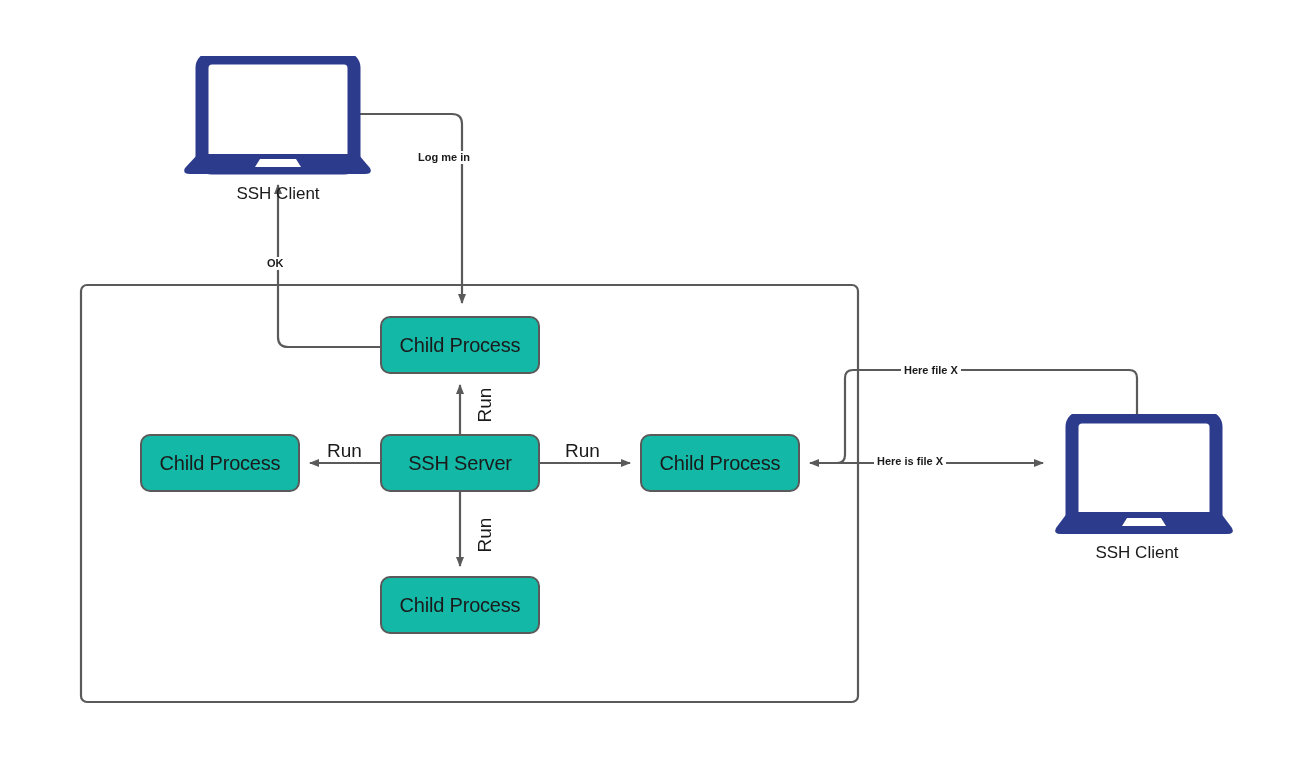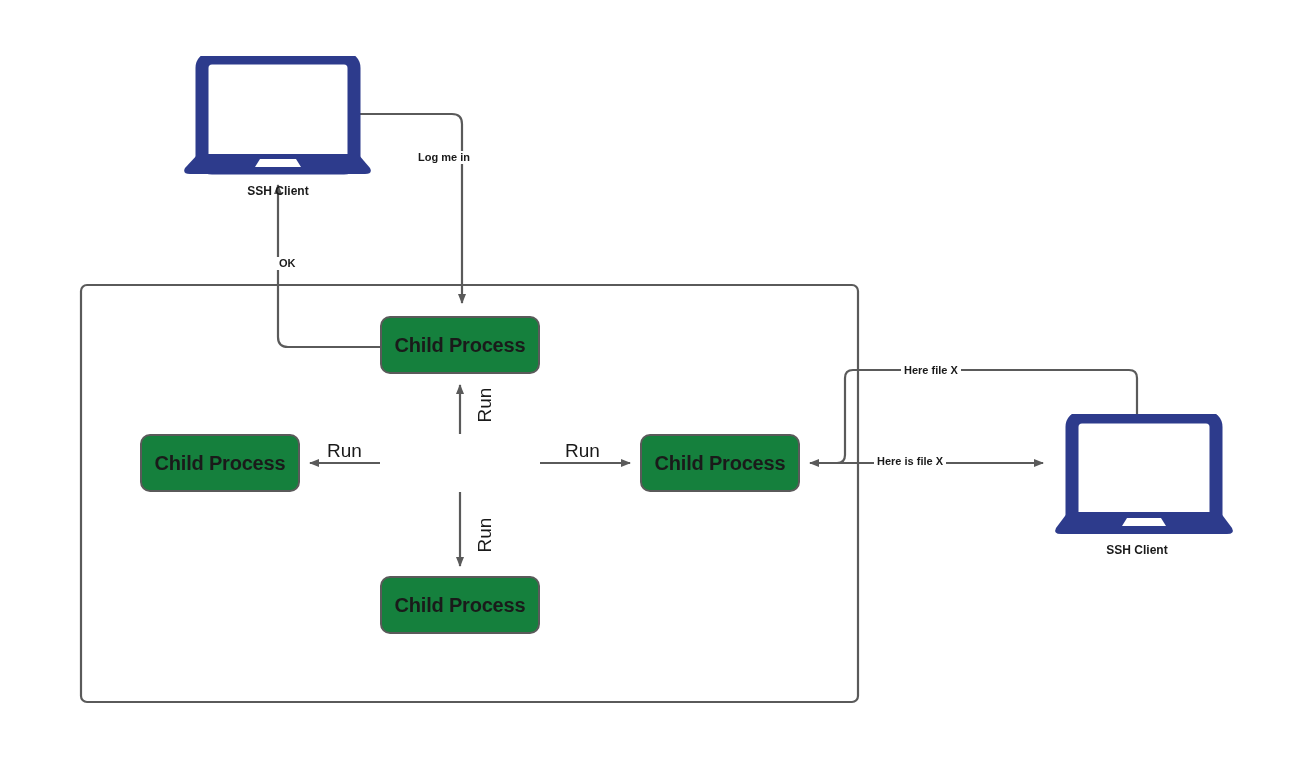--- a/index.html
+++ b/index.html
@@ -23,26 +23,26 @@
     left: 0;
     top: 0;
     width: 1312px;
     height: 759px;
   }
   .node-box {
     position: absolute;
     box-sizing: border-box;
     border: 2px solid #5A5A5A;
     border-radius: 10px;
-    background: #15803d;
+    background: #14b8a6;
     display: flex;
     align-items: center;
     justify-content: center;
     font-family: "Liberation Sans", sans-serif;
-    font-weight: bold;
+    font-weight: normal;
     font-size: 20px;
     color: #1a1a1a;
     letter-spacing: -0.2px;
     white-space: nowrap;
   }
   .edge-label {
     position: absolute;
     font-family: "Liberation Sans", sans-serif;
     color: #1a1a1a;
     white-space: nowrap;
@@ -59,22 +59,22 @@
     font-size: 19px;
     padding: 0 3px;
   }
   .edge-label.vert {
     transform-origin: center center;
     transform: rotate(-90deg);
   }
   .device-caption {
     position: absolute;
     font-family: "Liberation Sans", sans-serif;
-    font-weight: bold;
-    font-size: 12px;
+    font-weight: normal;
+    font-size: 17px;
     color: #1a1a1a;
     white-space: nowrap;
     text-align: center;
   }
   .laptop {
     position: absolute;
   }
 </style>
 </head>
 <body>
@@ -125,30 +125,31 @@
       <rect x="19" y="3" width="144" height="108" rx="10" ry="10" fill="none" stroke="#2D3B8C" stroke-width="13"></rect>
       <rect x="27" y="11" width="128" height="94" fill="#ffffff"></rect>
       <path d="M 15,98 L 167,98 L 179,114 Q 182,120 174,120 L 8,120 Q 0,120 3,114 Z" fill="#2D3B8C"></path>
       <path d="M 74,104 L 108,104 L 113,112 L 69,112 Z" fill="#ffffff"></path>
     </svg>
   </div>
   <div class="device-caption" style="left:1037px; top:543px; width:200px;">SSH Client</div>
 
   <div class="node-box" style="left:380px; top:316px; width:160px; height:58px;">Child Process</div>
 
+  <div class="node-box" style="left:380px; top:434px; width:160px; height:58px;">SSH Server</div>
 
   <div class="node-box" style="left:140px; top:434px; width:160px; height:58px;">Child Process</div>
 
   <div class="node-box" style="left:640px; top:434px; width:160px; height:58px;">Child Process</div>
 
   <div class="node-box" style="left:380px; top:576px; width:160px; height:58px;">Child Process</div>
 
   <div class="edge-label bold" style="left:415px; top:151px;">Log me in</div>
 
-  <div class="edge-label bold" style="left:276px; top:257px;">OK</div>
+  <div class="edge-label bold" style="left:264px; top:257px;">OK</div>
 
   <div class="edge-label plain vert" style="left:462px; top:394px; width:38px;">Run</div>
 
   <div class="edge-label plain" style="left:324px; top:441px;">Run</div>
 
   <div class="edge-label plain" style="left:562px; top:441px;">Run</div>
 
   <div class="edge-label plain vert" style="left:462px; top:524px; width:38px;">Run</div>
 
   <div class="edge-label bold" style="left:901px; top:364px;">Here file X</div>

